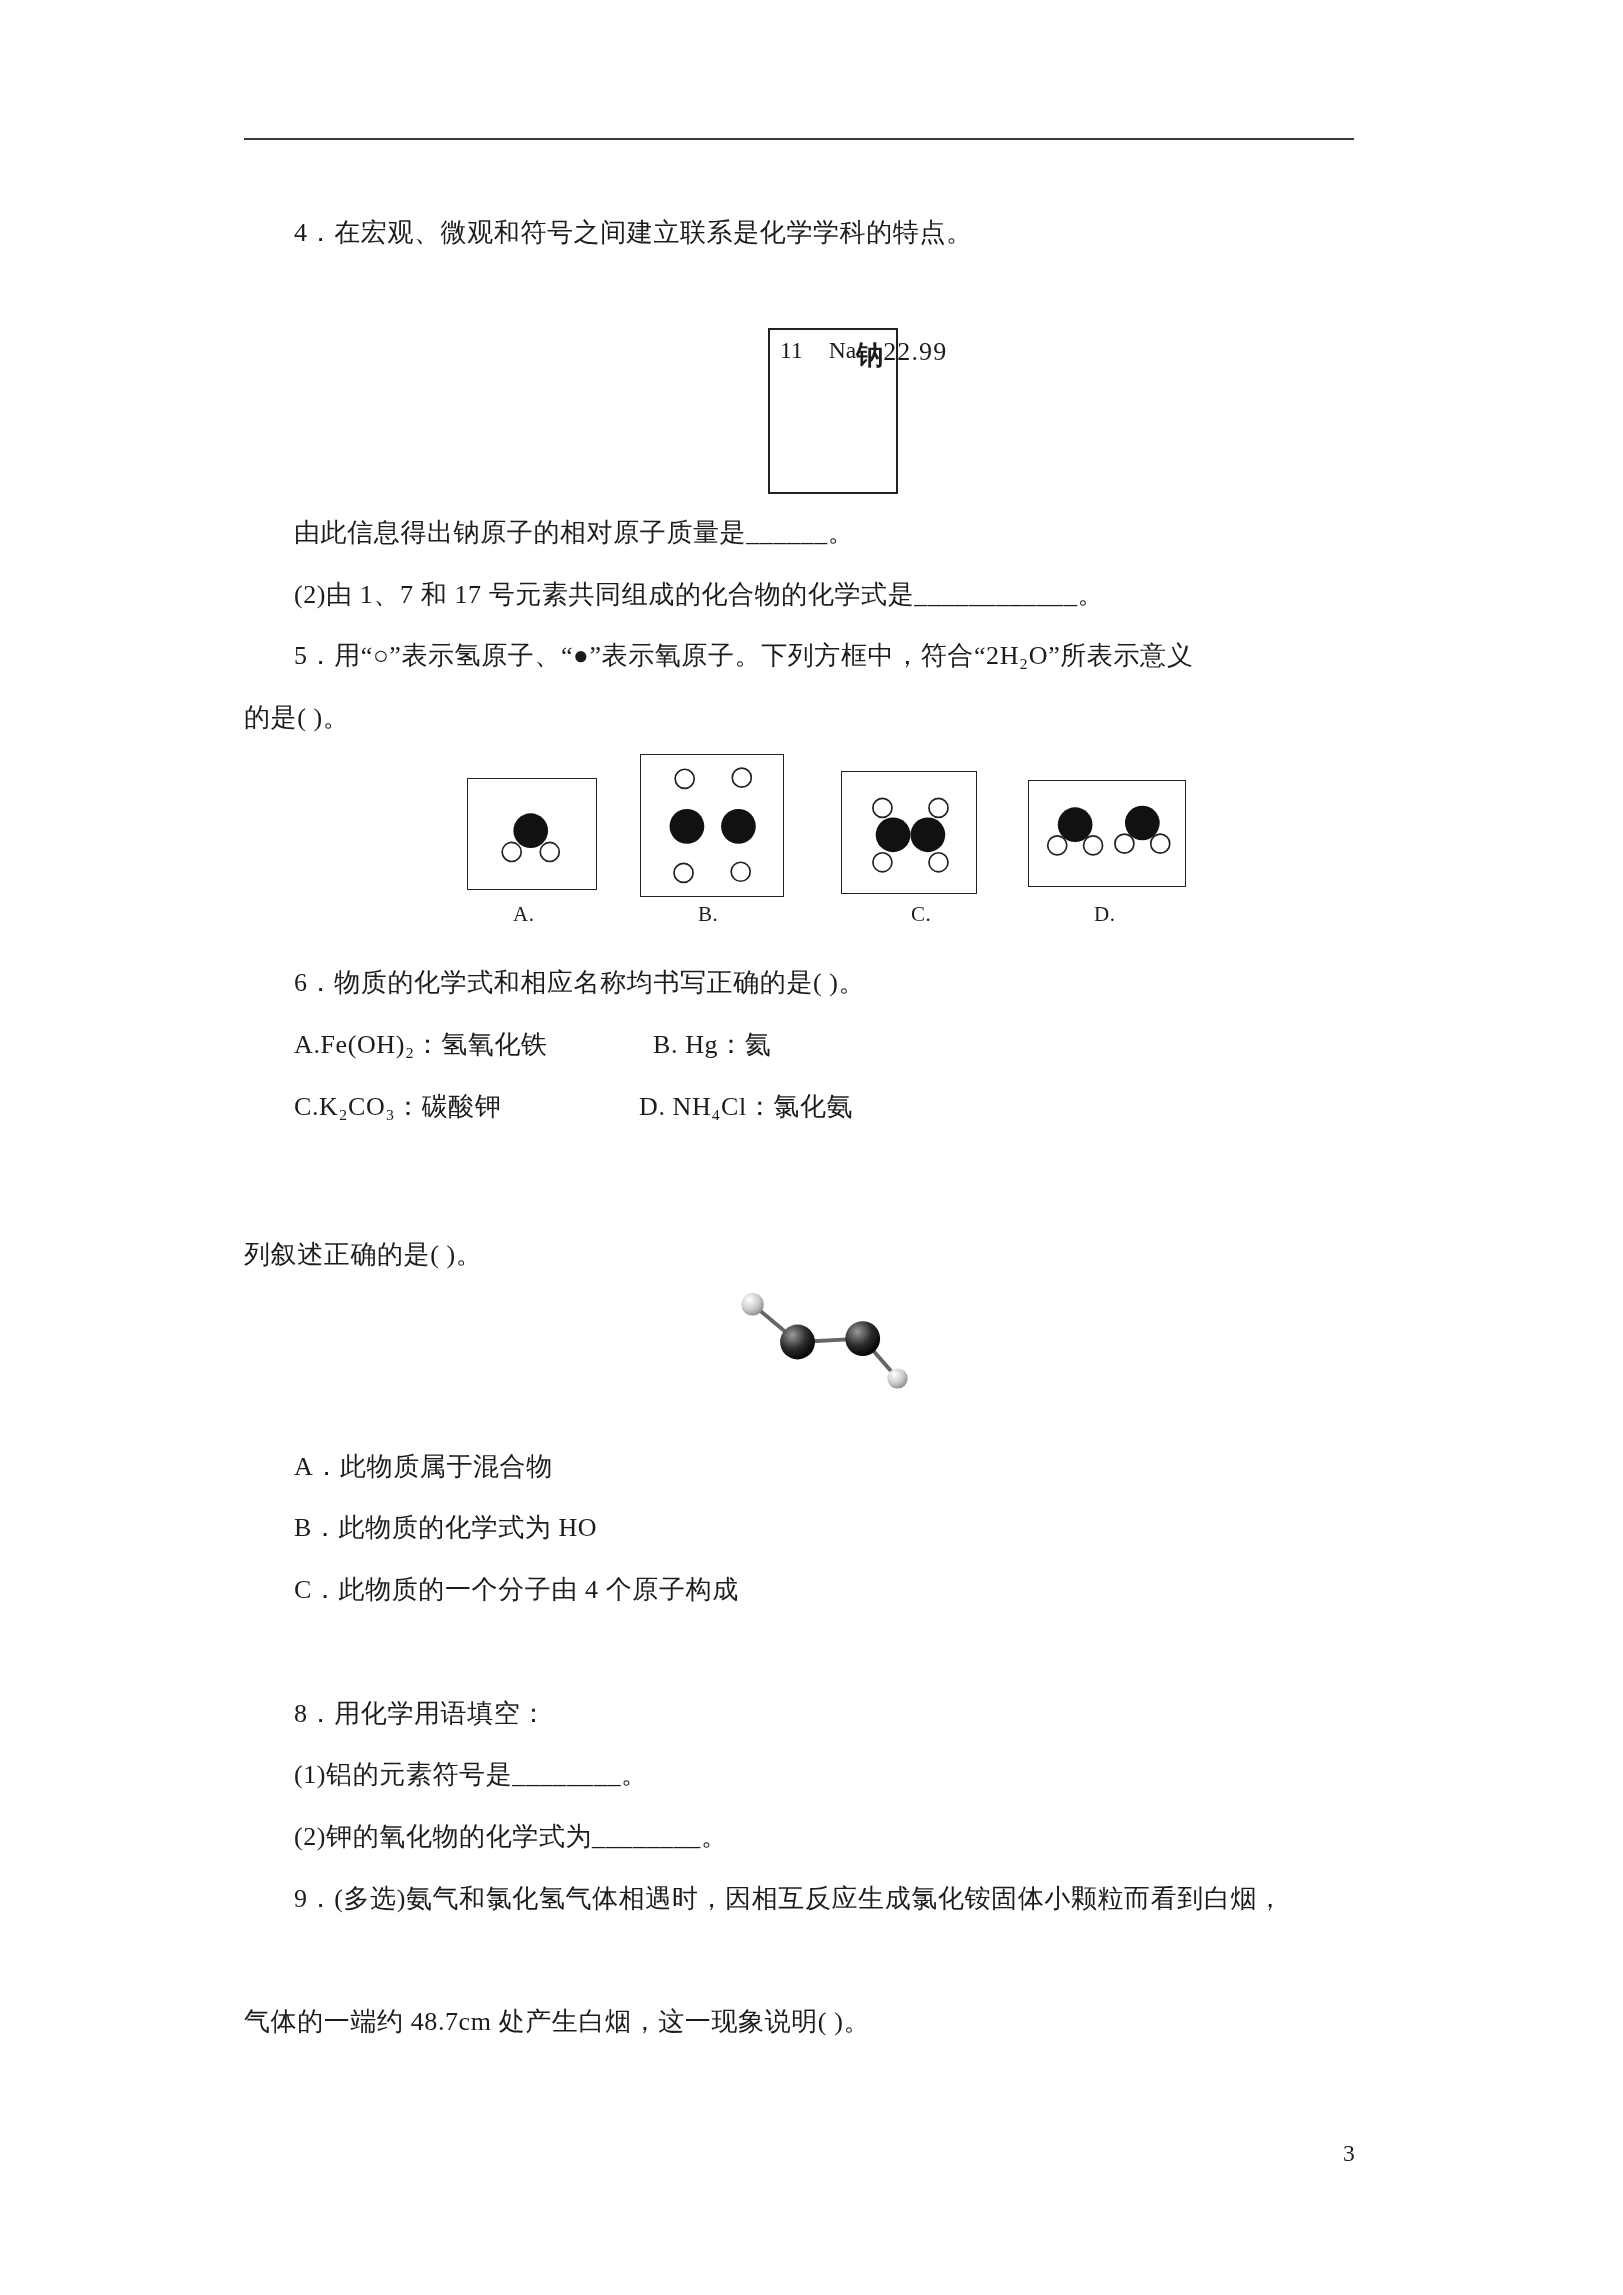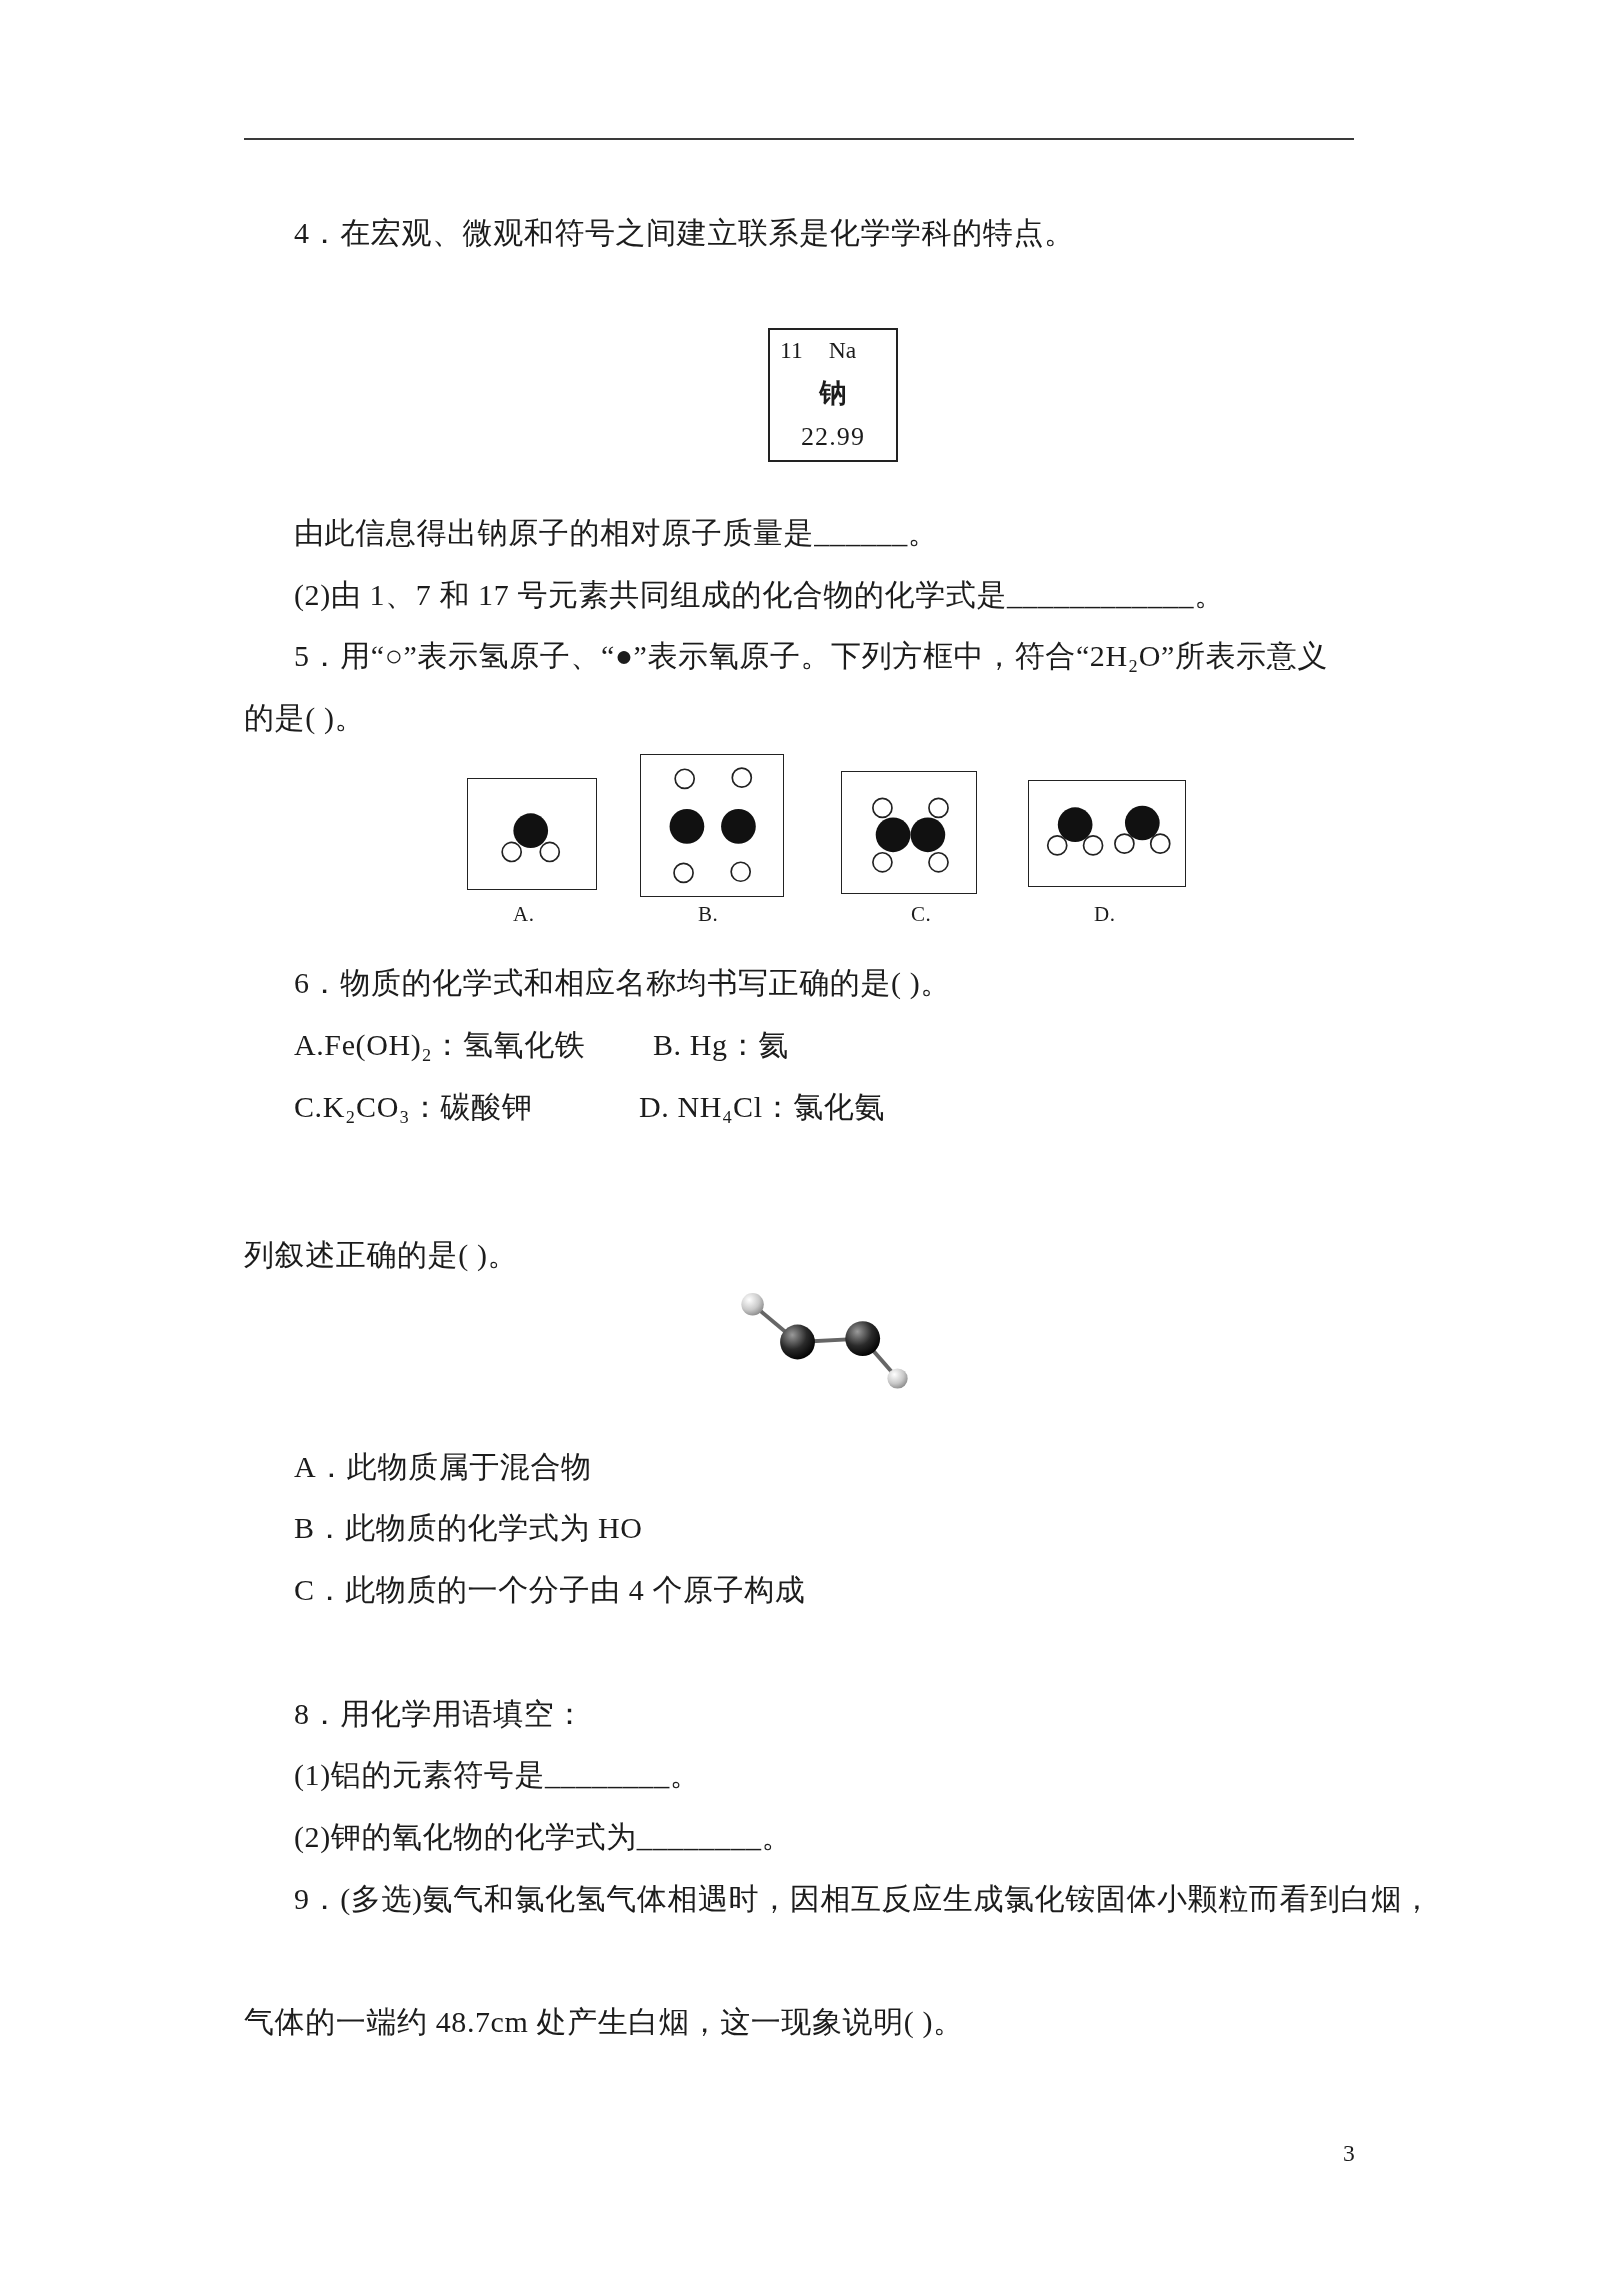--- a/index.html
+++ b/index.html
@@ -15,34 +15,34 @@
   }
   .top-rule {
     position: absolute;
     left: 244px; top: 138px;
     width: 1110px; height: 2.2px;
     background: #3a3a3a;
   }
   .t {
     position: absolute;
     left: 244px;
-    font-size: 30px;
+    font-size: 26px;
     line-height: 33px;
     white-space: pre;
     letter-spacing: 0.6px;
   }
   .indent { left: 294px; }
   .element-cell {
     position: absolute;
     left: 768px; top: 328px;
-    width: 130px; height: 134px;
+    width: 130px; height: 166px;
     border: 2.2px solid #222;
     box-sizing: border-box;
     display: flex;
-    flex-direction: column;
+    flex-direction: row;
     justify-content: space-between;
     padding: 6.7px 10px 7.9px 10px;
     font-size: 23.6px;
   }
   .ec-row1 { display: flex; align-items: baseline; }
   .ec-sym { margin-left: 26px; }
   .ec-name { text-align: center; font-weight: bold; font-size: 27px; }
   .ec-mass { text-align: center; font-size: 26px; letter-spacing: 1.1px; }
   .mol-box {
     position: absolute;

